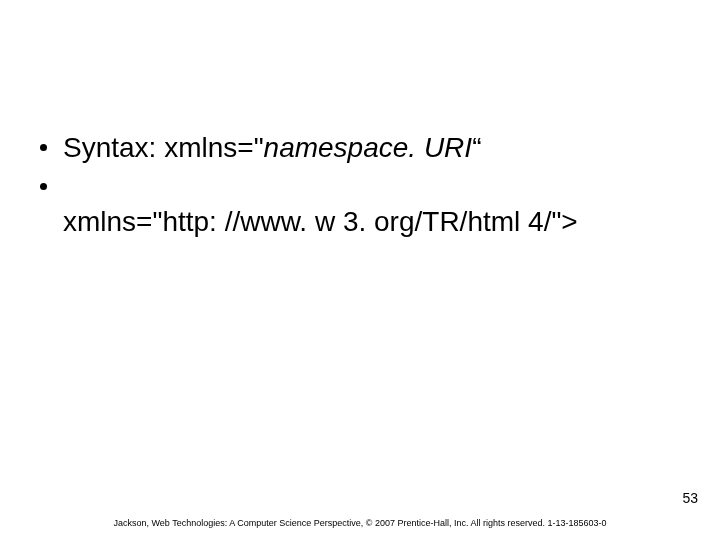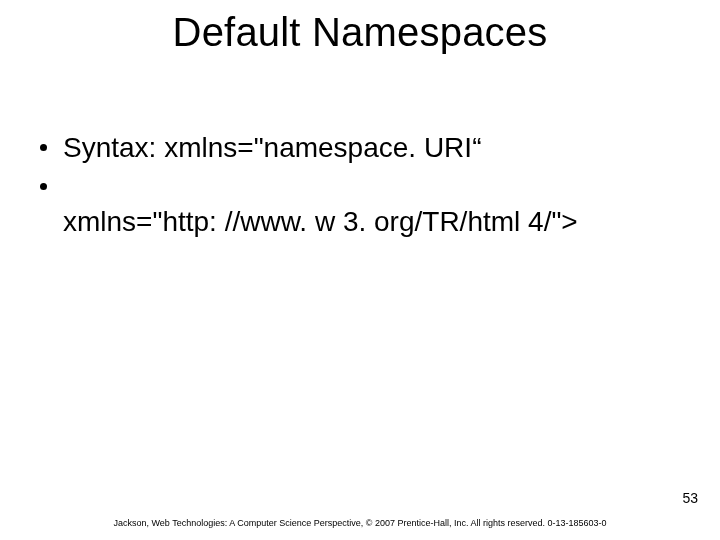--- a/index.html
+++ b/index.html
@@ -48,20 +48,21 @@
     background: #000;
     border-radius: 50%;
     margin-top: 14px;
     margin-right: 16px;
     flex: 0 0 auto;
   }
   .bullet .text {
     flex: 1 1 auto;
   }
   .italic {
+    font-style: italic;
     text-align: right;
   }
   .pagenum {
     position: absolute;
     right: 22px;
     bottom: 34px;
     font-size: 14px;
   }
   .footer {
     position: absolute;
@@ -71,21 +72,20 @@
     text-align: center;
     font-size: 9px;
     color: #000;
   }
 </style>
 </head>
 <body>
 
 <div class="slide">
 
-  <div class="title">Default Namespaces</div>
 
   <div class="body">
 
     <div class="bullet">
       <div class="dot"></div>
       <div class="text">
         <span>Syntax: xmlns="</span><span class="italic">namespace. URI</span><span>“</span>
       </div>
     </div>
 
@@ -93,15 +93,15 @@
       <div class="dot"></div>
       <div class="text">
         <br>
         <span>xmlns="http: //www. w 3. org/TR/html 4/"&gt;</span>
       </div>
     </div>
 
   </div>
 
   <div class="pagenum">53</div>
-  <div class="footer">Jackson, Web Technologies: A Computer Science Perspective, © 2007 Prentice-Hall, Inc. All rights reserved. 0-13-185603-0</div>
+  <div class="footer">Jackson, Web Technologies: A Computer Science Perspective, © 2007 Prentice-Hall, Inc. All rights reserved. 1-13-185603-0</div>
 
 </div>
 
 </body></html>

